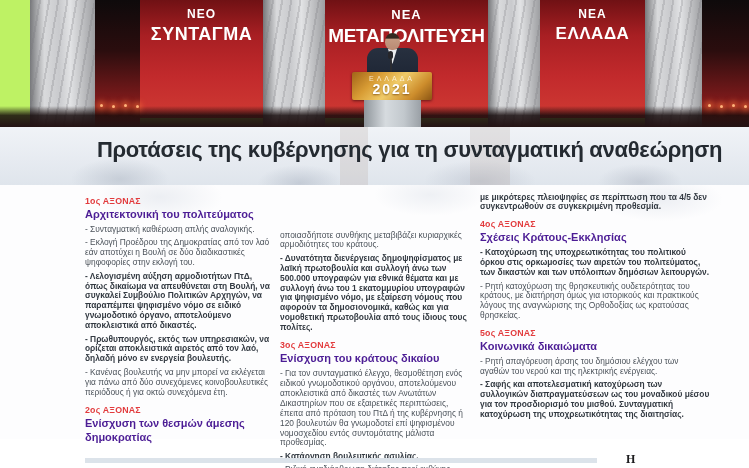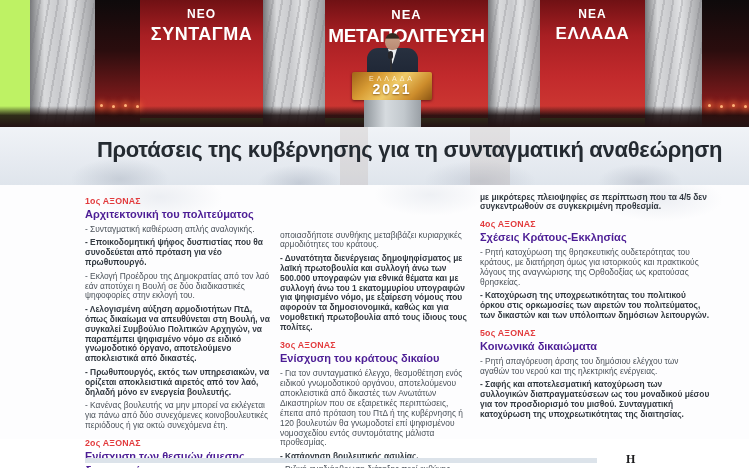--- a/index.html
+++ b/index.html
@@ -130,21 +130,20 @@
     <div class="col-shadow" style="left:340px;width:28px;"></div>
     <div class="col-shadow" style="left:470px;width:40px;"></div>
     <div class="headline">Προτάσεις της κυβέρνησης για τη συνταγματική αναθεώρηση</div>
   </div>
 
   <div class="content">
     <div class="col col0">
         <div class="axis-label">1ος ΑΞΟΝΑΣ</div>
         <div class="col-heading">Αρχιτεκτονική του πολιτεύματος</div>
         <div class="para">- Συνταγματική καθιέρωση απλής αναλογικής.</div>
-        <div class="para bold">- Εποικοδομητική ψήφος δυσπιστίας που θα συνοδεύεται από πρόταση για νέο πρωθυπουργό.</div>
         <div class="para">- Εκλογή Προέδρου της Δημοκρατίας από τον λαό εάν αποτύχει η Βουλή σε δύο διαδικαστικές ψηφοφορίες στην εκλογή του.</div>
         <div class="para bold">- Λελογισμένη αύξηση αρμοδιοτήτων ΠτΔ, όπως δικαίωμα να απευθύνεται στη Βουλή, να συγκαλεί Συμβούλιο Πολιτικών Αρχηγών, να παραπέμπει ψηφισμένο νόμο σε ειδικό γνωμοδοτικό όργανο, αποτελούμενο αποκλειστικά από δικαστές.</div>
         <div class="para bold">- Πρωθυπουργός, εκτός των υπηρεσιακών, να ορίζεται αποκλειστικά αιρετός από τον λαό, δηλαδή μόνο εν ενεργεία βουλευτής.</div>
         <div class="para">- Κανένας βουλευτής να μην μπορεί να εκλέγεται για πάνω από δύο συνεχόμενες κοινοβουλευτικές περιόδους ή για οκτώ συνεχόμενα έτη.</div>
         <div class="axis-label">2ος ΑΞΟΝΑΣ</div>
         <div class="col-heading">Ενίσχυση των θεσμών άμεσης δημοκρατίας</div>
       </div>
     <div class="col col1">
         <div class="para">οποιασδήποτε συνθήκης μεταβιβάζει κυριαρχικές αρμοδιότητες του κράτους.</div>
         <div class="para bold">- Δυνατότητα διενέργειας δημοψηφίσματος με λαϊκή πρωτοβουλία και συλλογή άνω των 500.000 υπογραφών για εθνικά θέματα και με συλλογή άνω του 1 εκατομμυρίου υπογραφών για ψηφισμένο νόμο, με εξαίρεση νόμους που αφορούν τα δημοσιονομικά, καθώς και για νομοθετική πρωτοβουλία από τους ίδιους τους πολίτες.</div>
@@ -152,22 +151,22 @@
         <div class="col-heading">Ενίσχυση του κράτους δικαίου</div>
         <div class="para">- Για τον συνταγματικό έλεγχο, θεσμοθέτηση ενός ειδικού γνωμοδοτικού οργάνου, αποτελούμενου αποκλειστικά από δικαστές των Ανωτάτων Δικαστηρίων που σε εξαιρετικές περιπτώσεις, έπειτα από πρόταση του ΠτΔ ή της κυβέρνησης ή 120 βουλευτών θα γνωμοδοτεί επί ψηφισμένου νομοσχεδίου εντός συντομότατης μάλιστα προθεσμίας.</div>
         <div class="para bold">- Κατάργηση βουλευτικής ασυλίας.</div>
         <div class="para">- Ριζική αναδιάρθρωση διάταξης περί ευθύνης υπουργών.</div>
         <div class="para bold">- Οι ανεξάρτητες αρχές να συγκροτούνται</div>
       </div>
     <div class="col col2">
         <div class="para bold">με μικρότερες πλειοψηφίες σε περίπτωση που τα 4/5 δεν συγκεντρωθούν σε συγκεκριμένη προθεσμία.</div>
         <div class="axis-label">4ος ΑΞΟΝΑΣ</div>
         <div class="col-heading">Σχέσεις Κράτους-Εκκλησίας</div>
+        <div class="para bold">- Κατοχύρωση της υποχρεωτικότητας του πολιτικού όρκου στις ορκωμοσίες των αιρετών του πολιτεύματος, των δικαστών και των υπόλοιπων δημόσιων λειτουργών.</div>
         <div class="para">- Ρητή κατοχύρωση της θρησκευτικής ουδετερότητας του κράτους, με διατήρηση όμως για ιστορικούς και πρακτικούς λόγους της αναγνώρισης της Ορθοδοξίας ως κρατούσας θρησκείας.</div>
-        <div class="para bold">- Κατοχύρωση της υποχρεωτικότητας του πολιτικού όρκου στις ορκωμοσίες των αιρετών του πολιτεύματος, των δικαστών και των υπόλοιπων δημόσιων λειτουργών.</div>
         <div class="axis-label">5ος ΑΞΟΝΑΣ</div>
         <div class="col-heading">Κοινωνικά δικαιώματα</div>
         <div class="para">- Ρητή απαγόρευση άρσης του δημόσιου ελέγχου των αγαθών του νερού και της ηλεκτρικής ενέργειας.</div>
         <div class="para bold">- Σαφής και αποτελεσματική κατοχύρωση των συλλογικών διαπραγματεύσεων ως του μοναδικού μέσου για τον προσδιορισμό του μισθού. Συνταγματική κατοχύρωση της υποχρεωτικότητας της διαιτησίας.</div>
       </div>
   </div>
 
   <div class="footer-rule"></div>
   <div class="paper-logo">Η ΚΑΘΗΜΕΡΙΝΗ</div>
 

